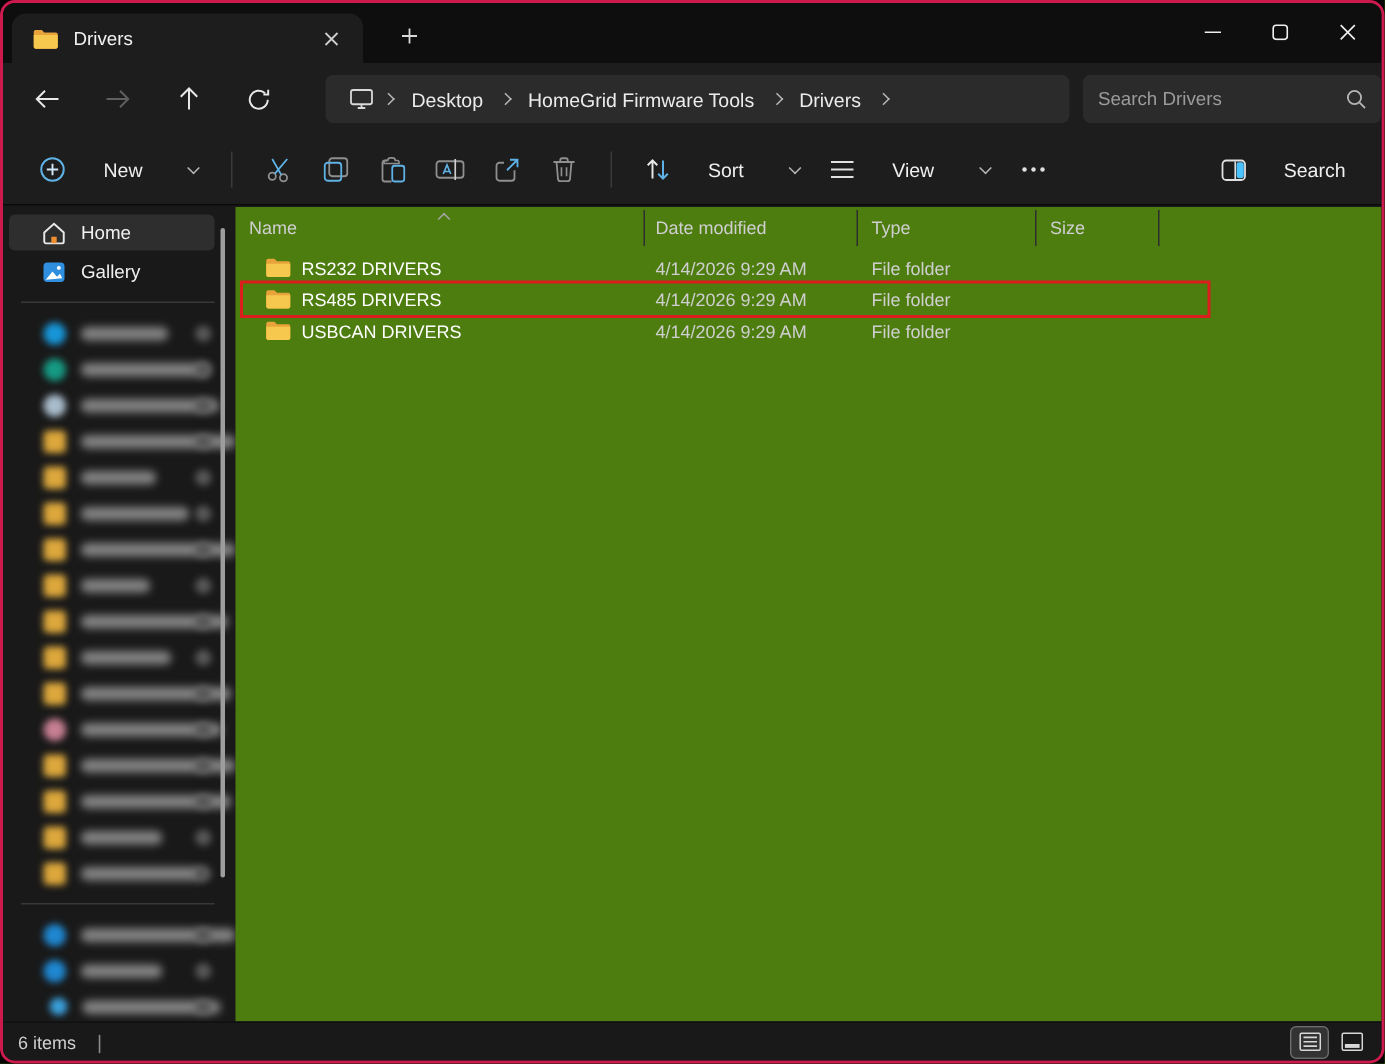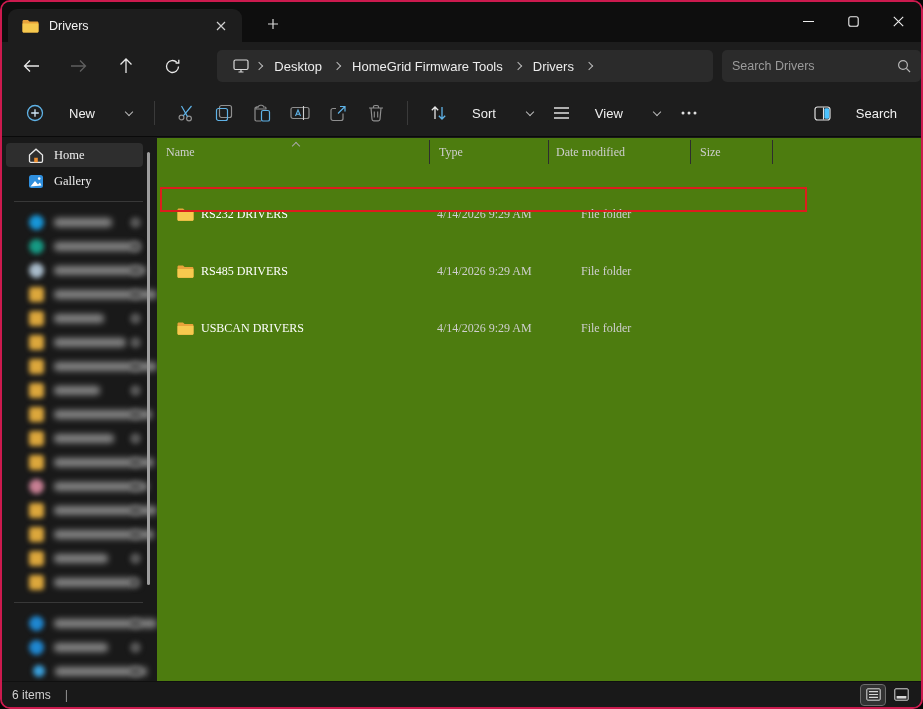--- a/index.html
+++ b/index.html
@@ -44,21 +44,21 @@
     align-items:center; padding-left:14px; }
   .tbtn { display:flex; align-items:center; gap:25px; padding:6px 10px; border-radius:4px;
     color:#f0f0f0; font-size:13px; }
   .ticon { width:38px; height:34px; display:flex; align-items:center; justify-content:center;
     border-radius:4px; }
   .tsep { width:1px; height:24px; background:#3a3a3a; margin:0 12px; }
   .spacer { flex:1; }
   .preview-btn { margin-right:14px; }
 
   
-  .content { position:absolute; top:136px; bottom:26px; left:0; right:0; display:flex;font-family:Liberation Serif, serif; }
+  .content { position:absolute; top:136px; bottom:26px; left:0; right:0; display:flex; }
   .sidebar { width:155px; position:relative; padding-top:5px; flex:none; }
   .side-item { height:24px; margin:0 14px 2px 4px; display:flex; align-items:center;
     padding-left:22px; border-radius:4px; color:#f0f0f0; font-size:12.5px; gap:10px; }
   .side-item.selected { background:#2e2e2e; }
   .side-div { height:1px; background:#383838; margin:8px 14px 8px 12px; }
   .blur-row { height:24px; display:flex; align-items:center; padding-left:27px; position:relative; }
   .blur-ic { width:15px; height:15px; border-radius:50%; filter:blur(2.5px); margin-right:10px; flex:none; }
   .blur-ic.sq { border-radius:3px; }
   .blur-ic.small { width:12px; height:12px; margin-left:4px; }
   .blur-blob { height:9px; border-radius:4px; background:#969696; filter:blur(3px); opacity:.85; }
@@ -71,21 +71,21 @@
   .lheader { position:absolute; top:2px; left:0; right:2px; height:24px; display:flex; }
   .hcell { color:#cfcfcf; font-size:12px; display:flex; align-items:center;
     border-right:1px solid #2e2e2e; position:relative; }
   .hcell.cn { width:273px; padding-left:9px; }
   .hcell.cd { width:142px; padding-left:7px; }
   .hcell.ct { width:119px; padding-left:9px; }
   .hcell.cs { width:82px;  padding-left:9px; }
   .sort-caret { position:absolute; left:136px; top:-2px; }
   .sort-caret .chev { border-color:#a8a8a8; }
   .frows { position:absolute; top:30px; left:0; right:0; }
-  .frow { height:21px; display:flex; align-items:center;margin-top:36px; }
+  .frow { height:21px; display:flex; align-items:center; }
   .fc { font-size:12px; display:flex; align-items:center; }
   .fc.cn { width:273px; padding-left:20px; color:#fff; gap:7px; }
   .fc.cd { width:142px; padding-left:7px; color:#cfcfcf; }
   .fc.ct { width:119px; padding-left:9px; color:#cfcfcf; }
   .fc.cs { width:82px;  padding-left:9px; color:#cfcfcf; }
   .fic { display:flex; align-items:center; }
   .annotation { position:absolute; left:3px; width:647px; height:25px; border:2.5px solid #dc1d1d; }
 
   
   .statusbar { position:absolute; bottom:0; left:0; right:0; height:26px; background:#191919;
@@ -403,25 +403,25 @@
         </div>
       <div class="side-scroll"></div>
     </div>
 
     <div class="main">
       <div class="lheader">
         <div class="hcell cn">
           <span>Name</span>
           <span class="sort-caret"><span class="chev up"></span></span>
         </div>
+        <div class="hcell cd">
+          <span>Date modified</span>
+        </div>
         <div class="hcell ct">
           <span>Type</span>
-        </div>
-        <div class="hcell cd">
-          <span>Date modified</span>
         </div>
         <div class="hcell cs">
           <span>Size</span>
         </div>
       </div>
       <div class="frows" id="file-rows">
           <div class="frow">
             <span class="fc cn">
               <span class="fic">
                 <svg width="17" height="13" viewBox="0 0 17 13">

